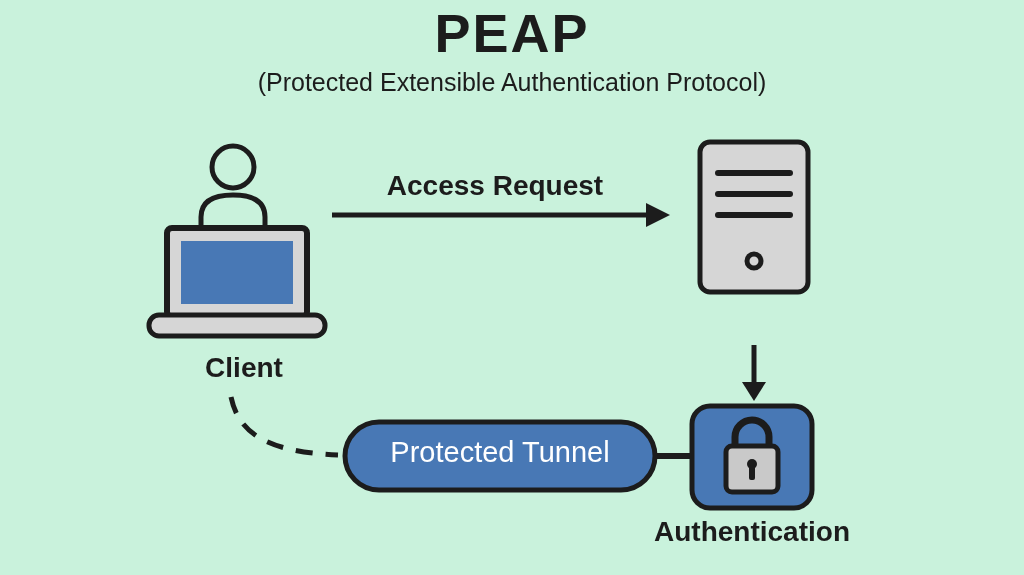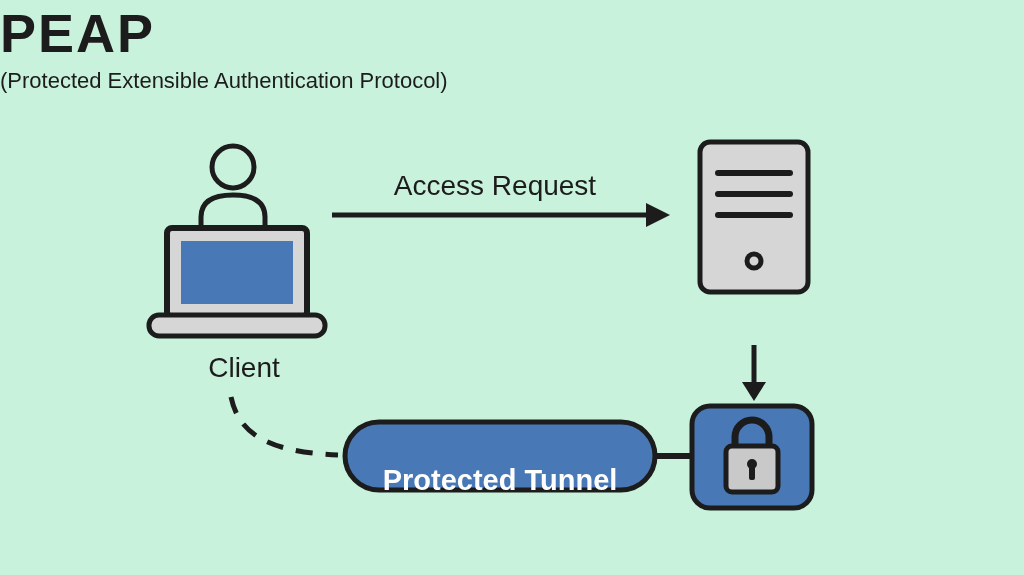--- a/index.html
+++ b/index.html
@@ -23,55 +23,55 @@
     height:575px;
     background:var(--background);
     overflow:hidden;
   }
   .canvas svg{position:absolute;inset:0;}
   .title{
     position:absolute;
     top:2px;
     left:0;
     width:100%;
-    text-align:left;
+    text-align:center;
     font-size:54px;
     font-weight:bold;
     letter-spacing:2px;
     color:var(--outline);
   }
   .subtitle{
     position:absolute;
     top:68px;
     left:0;
     width:100%;
-    text-align:left;
-    font-size:22px;
+    text-align:center;
+    font-size:25px;
     font-weight:500;
     color:var(--outline);
   }
   .label{
     position:absolute;
     transform:translateX(-50%);
     font-size:28px;
-    font-weight:400;
+    font-weight:700;
     white-space:nowrap;
     color:var(--outline);
   }
   .label-access{left:495px;top:170px;}
   .label-client{left:237px;top:352px;margin-left:7px;}
   .label-server{left:754px;top:303px;}
   .label-auth{left:752px;top:516px;}
   .tunnel-text{
     position:absolute;
     left:500px;
-    top:464px;
+    top:436px;
     transform:translate(-50%,-50%) translateY(16px);
     font-size:29px;
-    font-weight:700;
+    font-weight:400;
     white-space:nowrap;
     color:var(--tunnel-text);
   }
 </style>
 </head>
 <body>
 
 <div class="canvas">
 
   <svg width="1024" height="575" viewBox="0 0 1024 575">
@@ -117,15 +117,16 @@
     </g>
 
     <path d="M 231 397 C 238 430 262 452 338 455" style="fill:none;stroke:var(--outline);stroke-width:5;stroke-dasharray:17 13"></path>
   </svg>
 
   <h1 class="title">PEAP</h1>
   <div class="subtitle">(Protected Extensible Authentication Protocol)</div>
 
   <div class="label label-access">Access Request</div>
   <div class="label label-client">Client</div>
+  <div class="label label-auth">Authentication</div>
   <div class="tunnel-text">Protected Tunnel</div>
 
 </div>
 
 </body></html>

